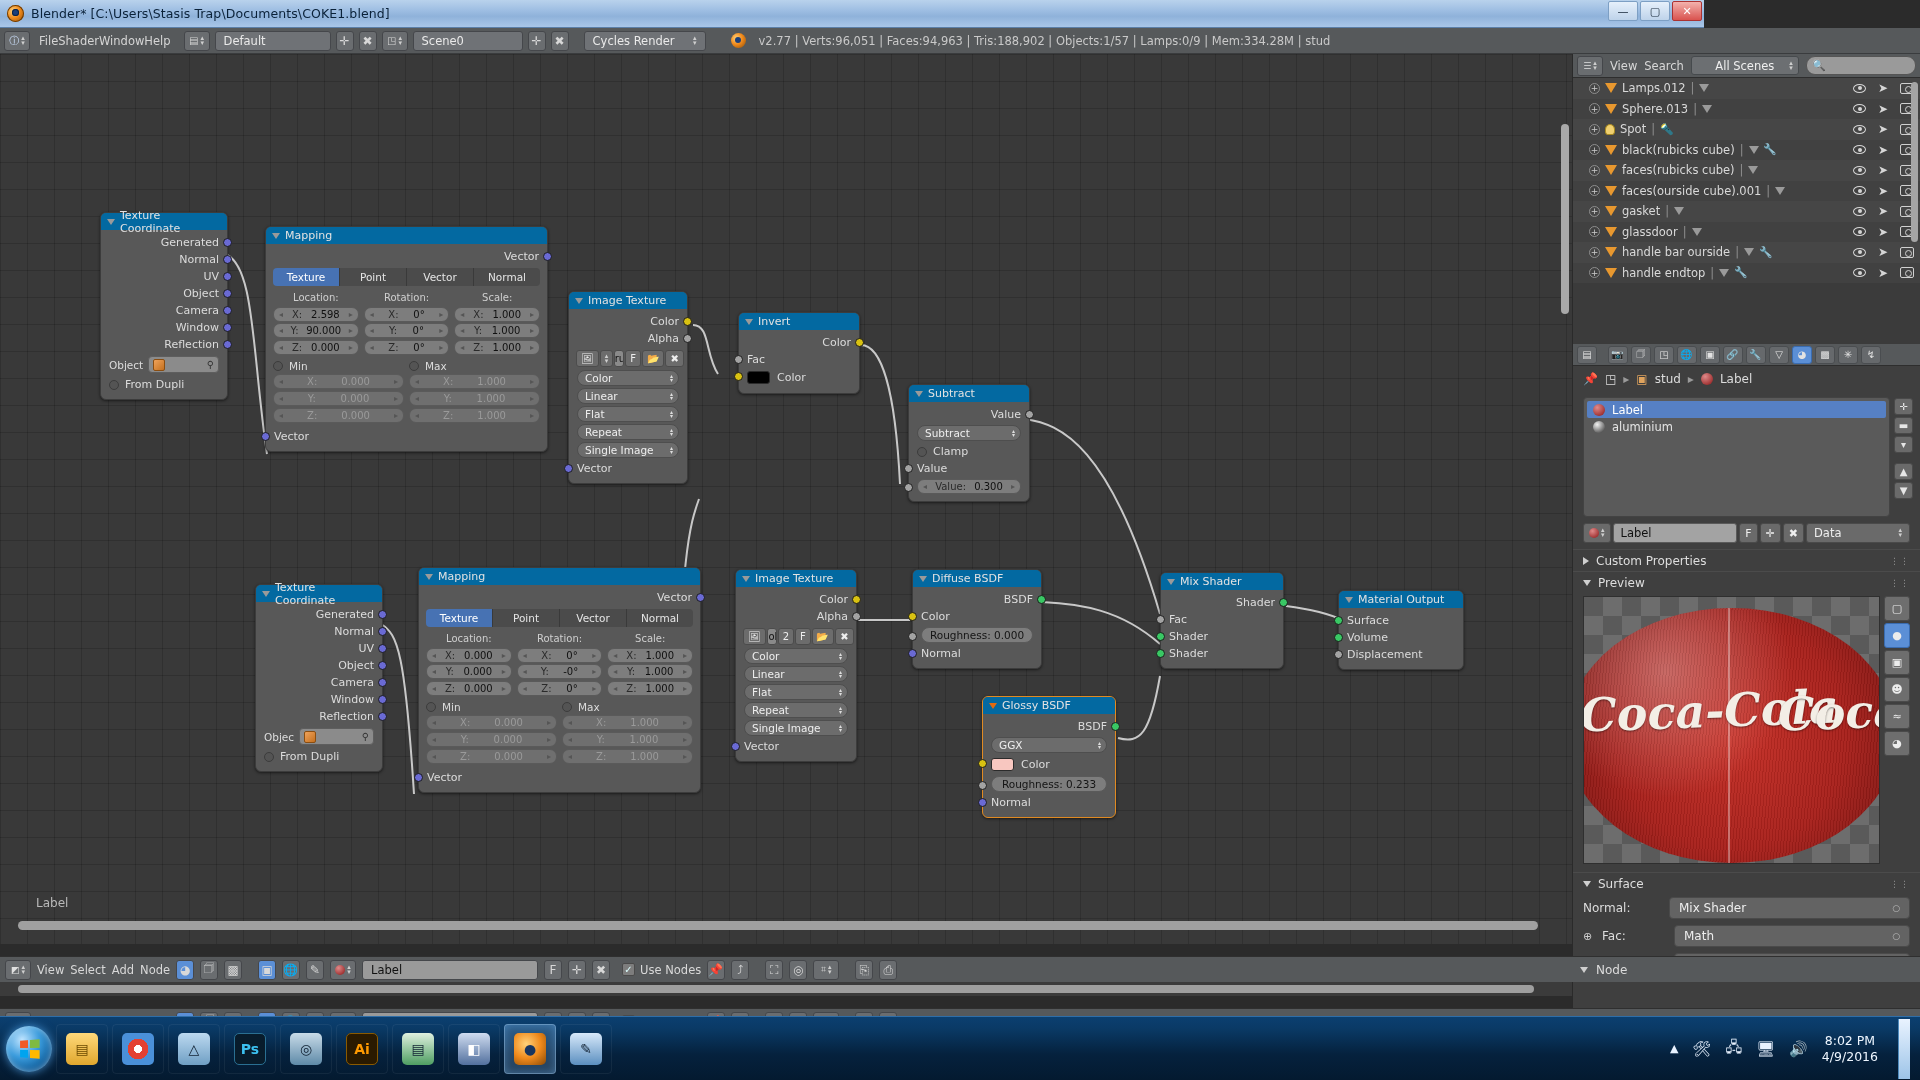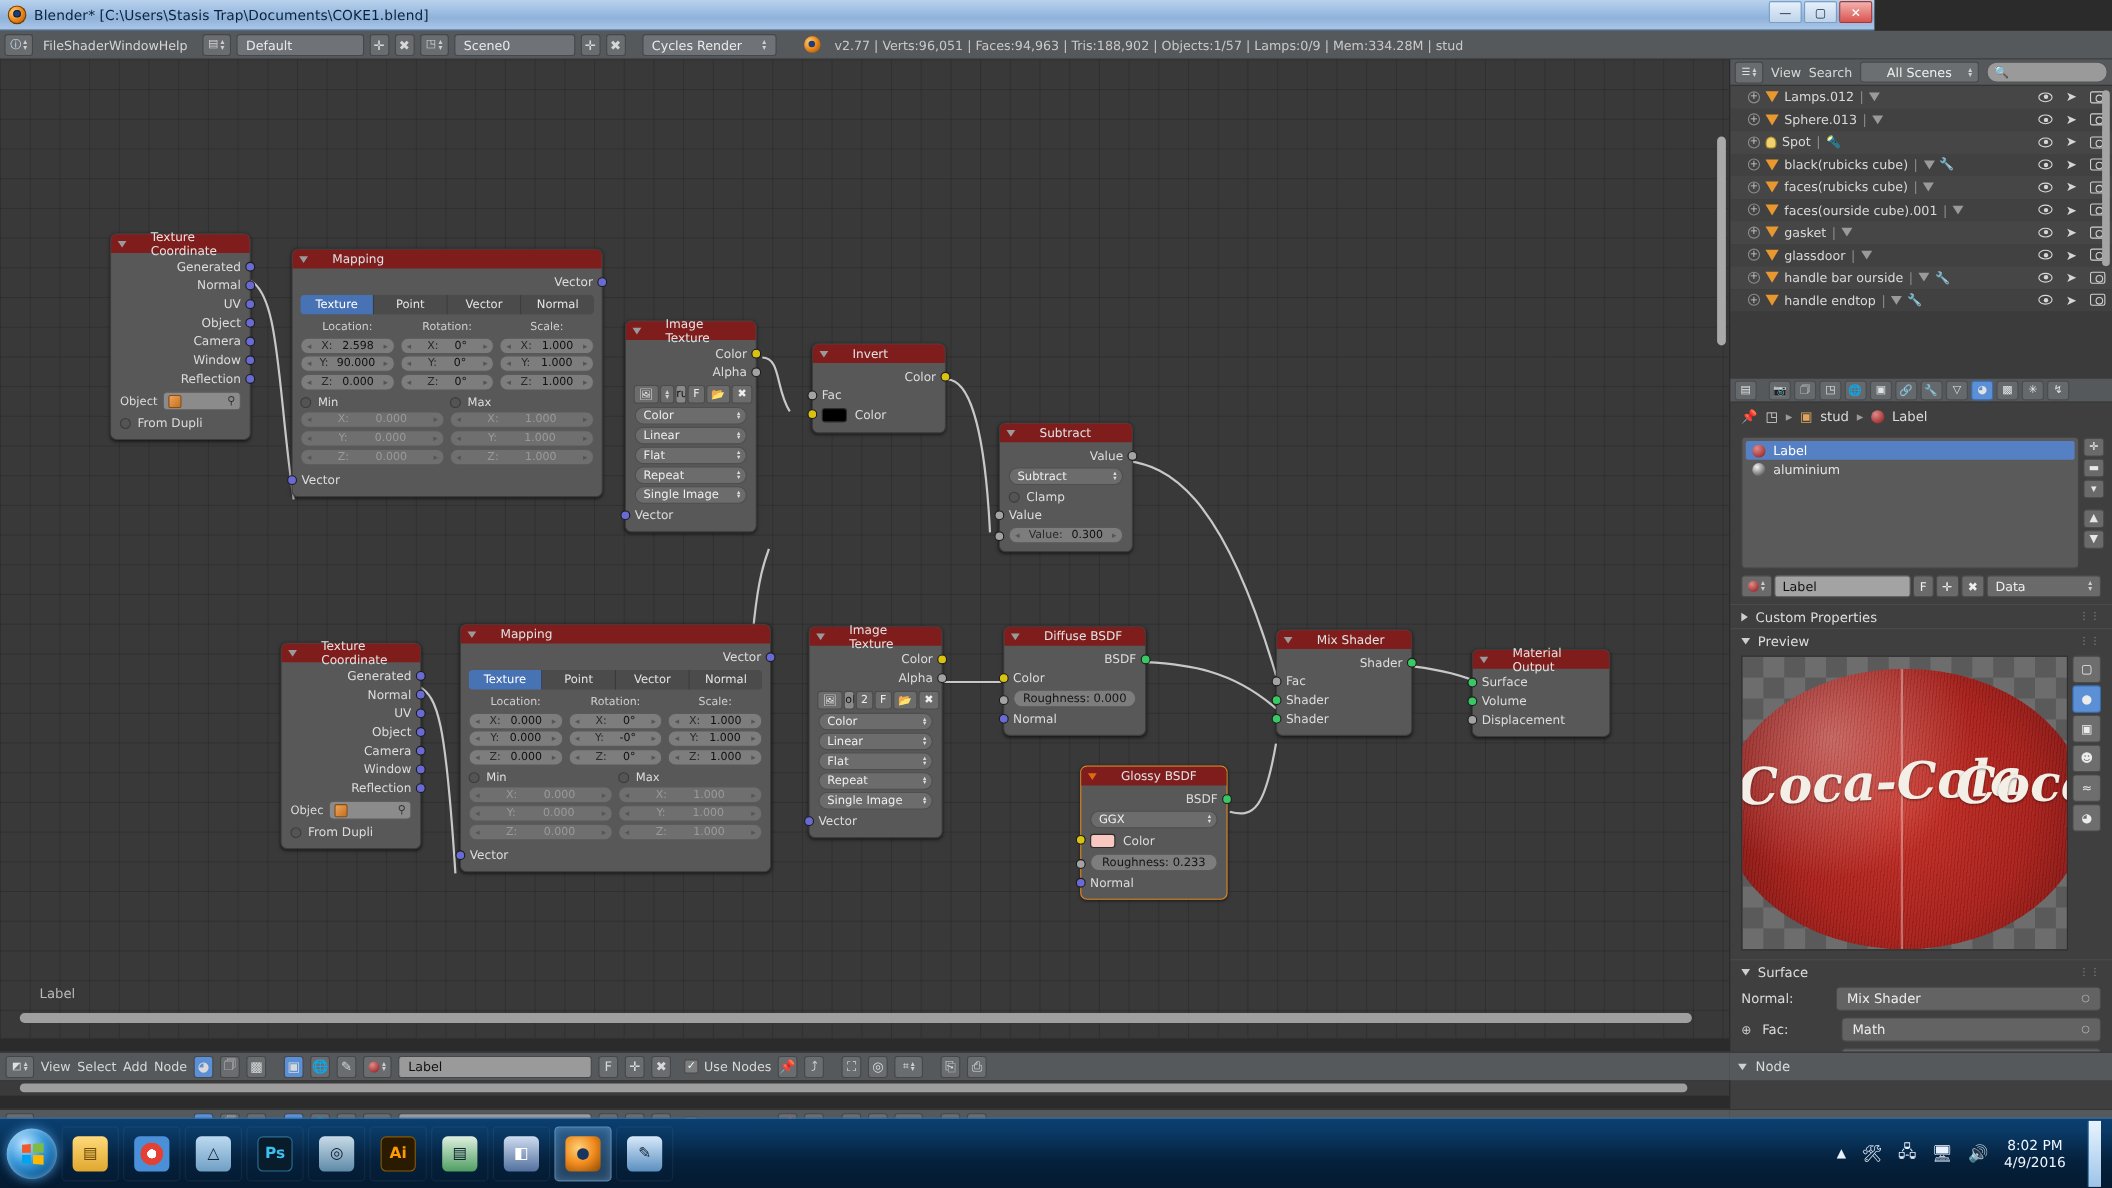--- a/index.html
+++ b/index.html
@@ -89,22 +89,22 @@
   .ne-hscroll{
     position:absolute; left:18px; bottom:14px; width:1520px; height:9px;
     background:#a0a0a0; border-radius:5px;
   }
 
   
   .node { position:absolute; border-radius:6px; background:#585858;
     box-shadow:0 1px 3px rgba(0,0,0,.55); border:1px solid #3c3c3c; color:#dcdcdc; }
   .node.sel { border:1px solid #e08a22; }
   .node-head {
-    height:17px; border-radius:5px 5px 0 0; background:#7f1d1d;
-    display:flex; align-items:center; gap:22px; padding:0 6px;
+    height:17px; border-radius:5px 5px 0 0; background:#0369a1;
+    display:flex; align-items:center; gap:5px; padding:0 6px;
     font-size:11px; color:#e2e2e2;
   }
   .tri { width:0;height:0;border-left:4.5px solid transparent;border-right:4.5px solid transparent;border-top:6px solid #9a9a9a; }
   .tri.orange { border-top-color:#e06a10; }
   .node-body { padding:4px 0 6px 0; }
   .row { position:relative; height:17px; display:flex; align-items:center; padding:0 8px; font-size:11px; }
   .row.right { justify-content:flex-end; }
   .sock {
     position:absolute; width:9px;height:9px;border-radius:50%;
     border:1px solid #1c1c1c; top:4px;

